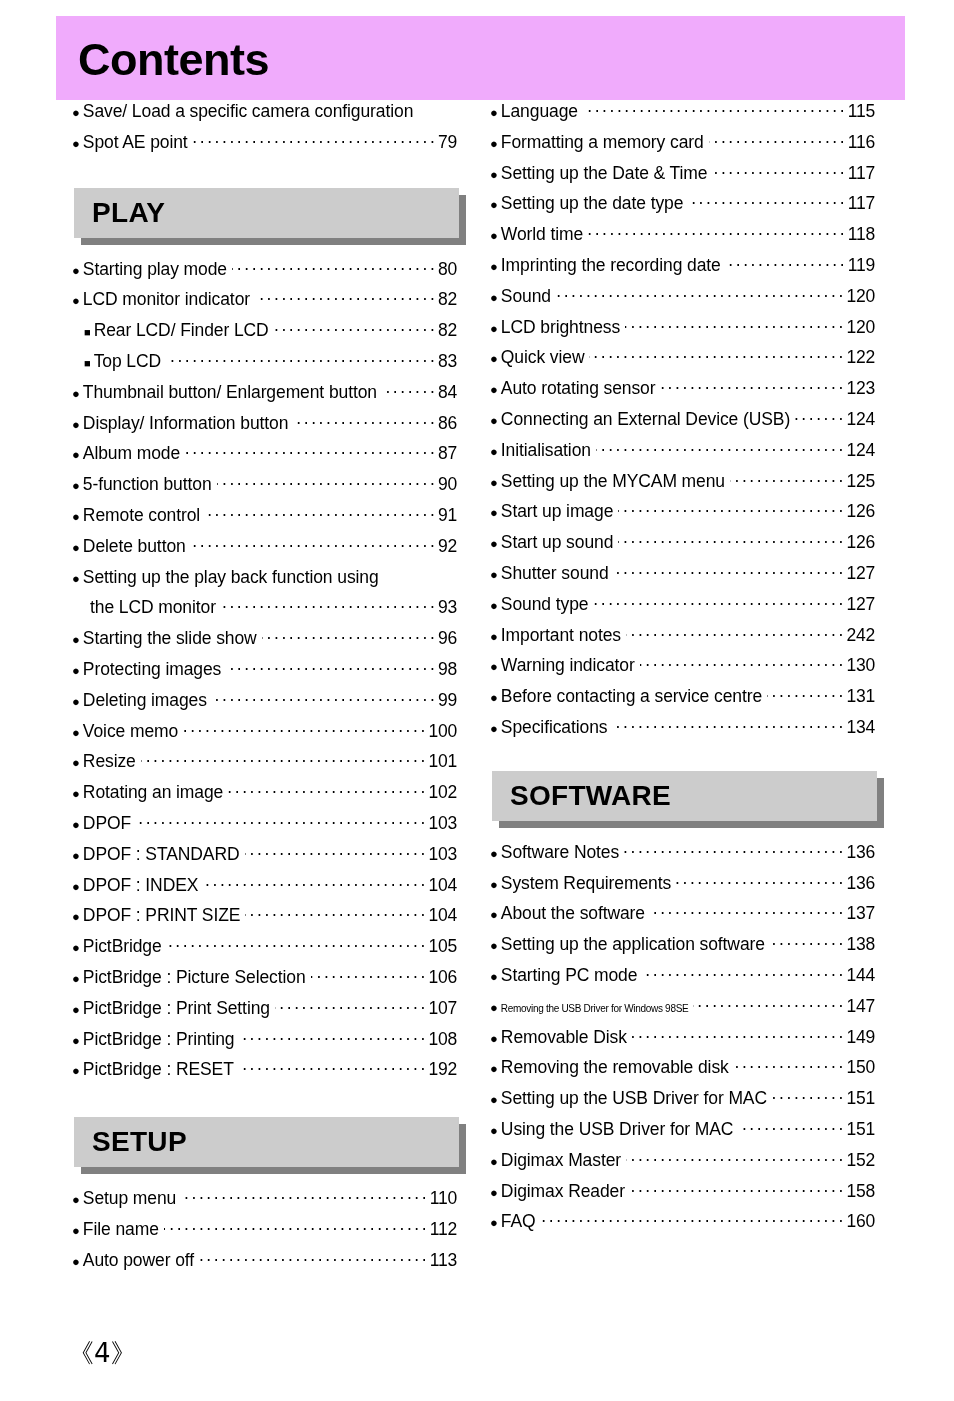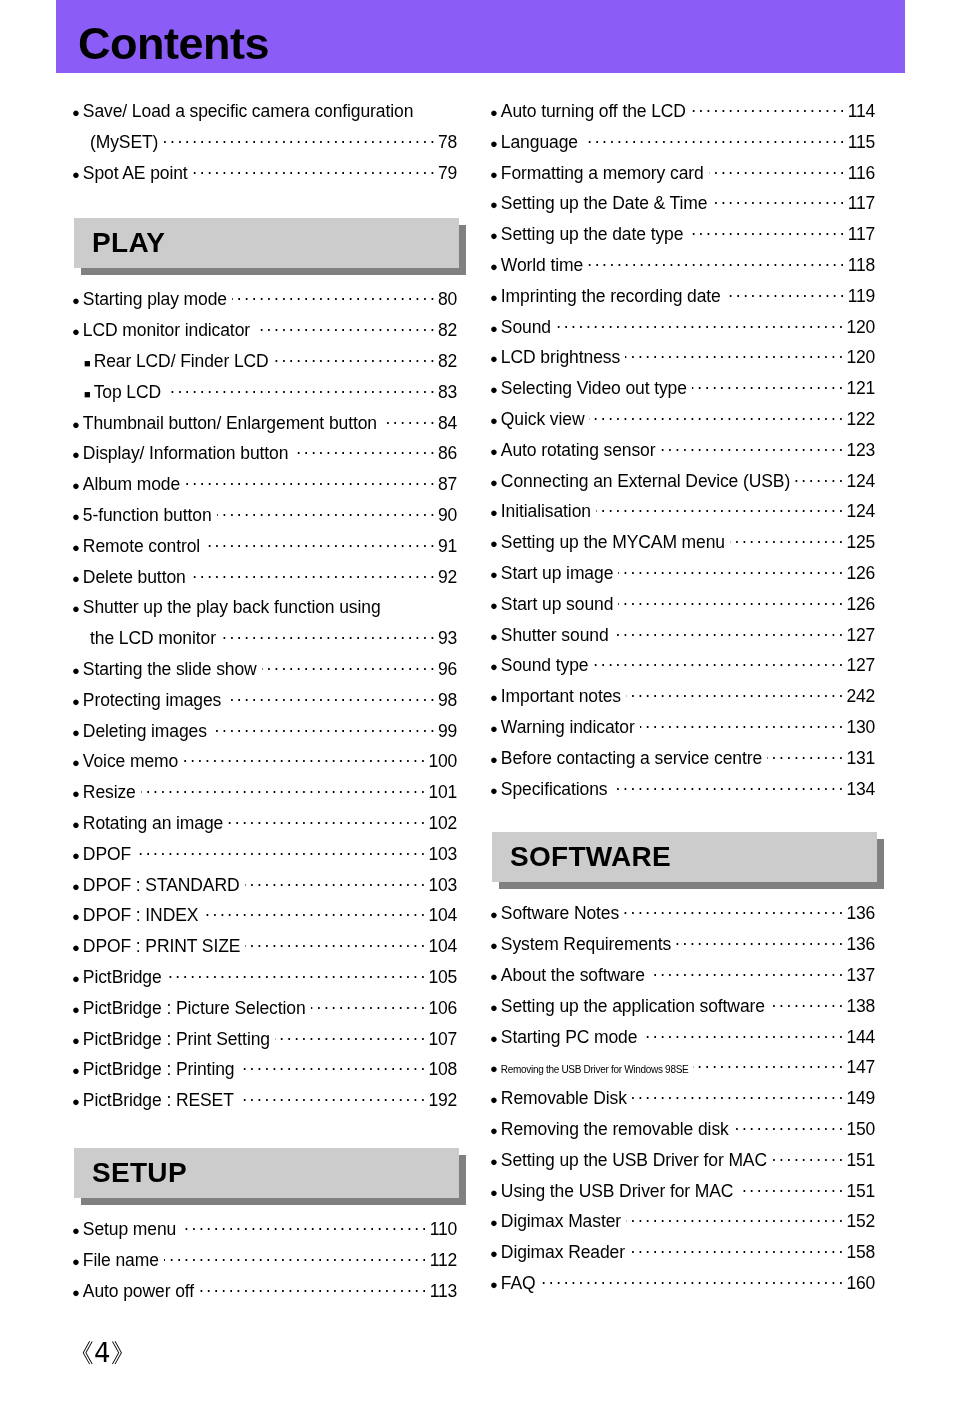--- a/index.html
+++ b/index.html
@@ -14,24 +14,24 @@
     position: relative;
     font-family: "Liberation Sans", sans-serif;
     color: #000000;
     overflow: hidden;
   }
 
   
   #title-banner {
     position: absolute;
     left: 56px;
-    top: 0px;
+    top: 16px;
     width: 849px;
-    height: 73px;
-    background: #8b5cf6;
+    height: 84px;
+    background: #f0abfc;
   }
   #title-banner .title-text {
     position: absolute;
     left: 22px;
     top: 20px;
     font-size: 45px;
     font-weight: bold;
     letter-spacing: -0.5px;
     line-height: 48px;
     color: #000000;
@@ -177,27 +177,20 @@
 
 <div id="columns">
   <div class="column" id="column-left">
       <ul class="toc-list">
         <li class="toc-entry">
           <div class="toc-line">
             <span class="bullet disc"></span>
             <span class="toc-label">Save/ Load a specific camera configuration</span>
           </div>
         </li>
-        <li class="toc-entry toc-cont">
-          <div class="toc-line">
-            <span class="toc-label">(MySET)</span>
-            <span class="leader"></span>
-            <span class="page-num">78</span>
-          </div>
-        </li>
         <li class="toc-entry">
           <div class="toc-line">
             <span class="bullet disc"></span>
             <span class="toc-label">Spot AE point</span>
             <span class="leader"></span>
             <span class="page-num">79</span>
           </div>
         </li>
       </ul>
       <div class="section-gap-play"></div>
@@ -284,21 +277,21 @@
           <div class="toc-line">
             <span class="bullet disc"></span>
             <span class="toc-label">Delete button</span>
             <span class="leader"></span>
             <span class="page-num">92</span>
           </div>
         </li>
         <li class="toc-entry">
           <div class="toc-line">
             <span class="bullet disc"></span>
-            <span class="toc-label">Shutter up the play back function using</span>
+            <span class="toc-label">Setting up the play back function using</span>
           </div>
         </li>
         <li class="toc-entry toc-cont">
           <div class="toc-line">
             <span class="toc-label">the LCD monitor</span>
             <span class="leader"></span>
             <span class="page-num">93</span>
           </div>
         </li>
         <li class="toc-entry">
@@ -454,28 +447,20 @@
             <span class="page-num">113</span>
           </div>
         </li>
       </ul>
     </div>
   <div class="column" id="column-right">
       <ul class="toc-list">
         <li class="toc-entry">
           <div class="toc-line">
             <span class="bullet disc"></span>
-            <span class="toc-label">Auto turning off the LCD</span>
-            <span class="leader"></span>
-            <span class="page-num">114</span>
-          </div>
-        </li>
-        <li class="toc-entry">
-          <div class="toc-line">
-            <span class="bullet disc"></span>
             <span class="toc-label">Language</span>
             <span class="leader"></span>
             <span class="page-num">115</span>
           </div>
         </li>
         <li class="toc-entry">
           <div class="toc-line">
             <span class="bullet disc"></span>
             <span class="toc-label">Formatting a memory card</span>
             <span class="leader"></span>
@@ -521,28 +506,20 @@
             <span class="leader"></span>
             <span class="page-num">120</span>
           </div>
         </li>
         <li class="toc-entry">
           <div class="toc-line">
             <span class="bullet disc"></span>
             <span class="toc-label">LCD brightness</span>
             <span class="leader"></span>
             <span class="page-num">120</span>
-          </div>
-        </li>
-        <li class="toc-entry">
-          <div class="toc-line">
-            <span class="bullet disc"></span>
-            <span class="toc-label">Selecting Video out type</span>
-            <span class="leader"></span>
-            <span class="page-num">121</span>
           </div>
         </li>
         <li class="toc-entry">
           <div class="toc-line">
             <span class="bullet disc"></span>
             <span class="toc-label">Quick view</span>
             <span class="leader"></span>
             <span class="page-num">122</span>
           </div>
         </li>

